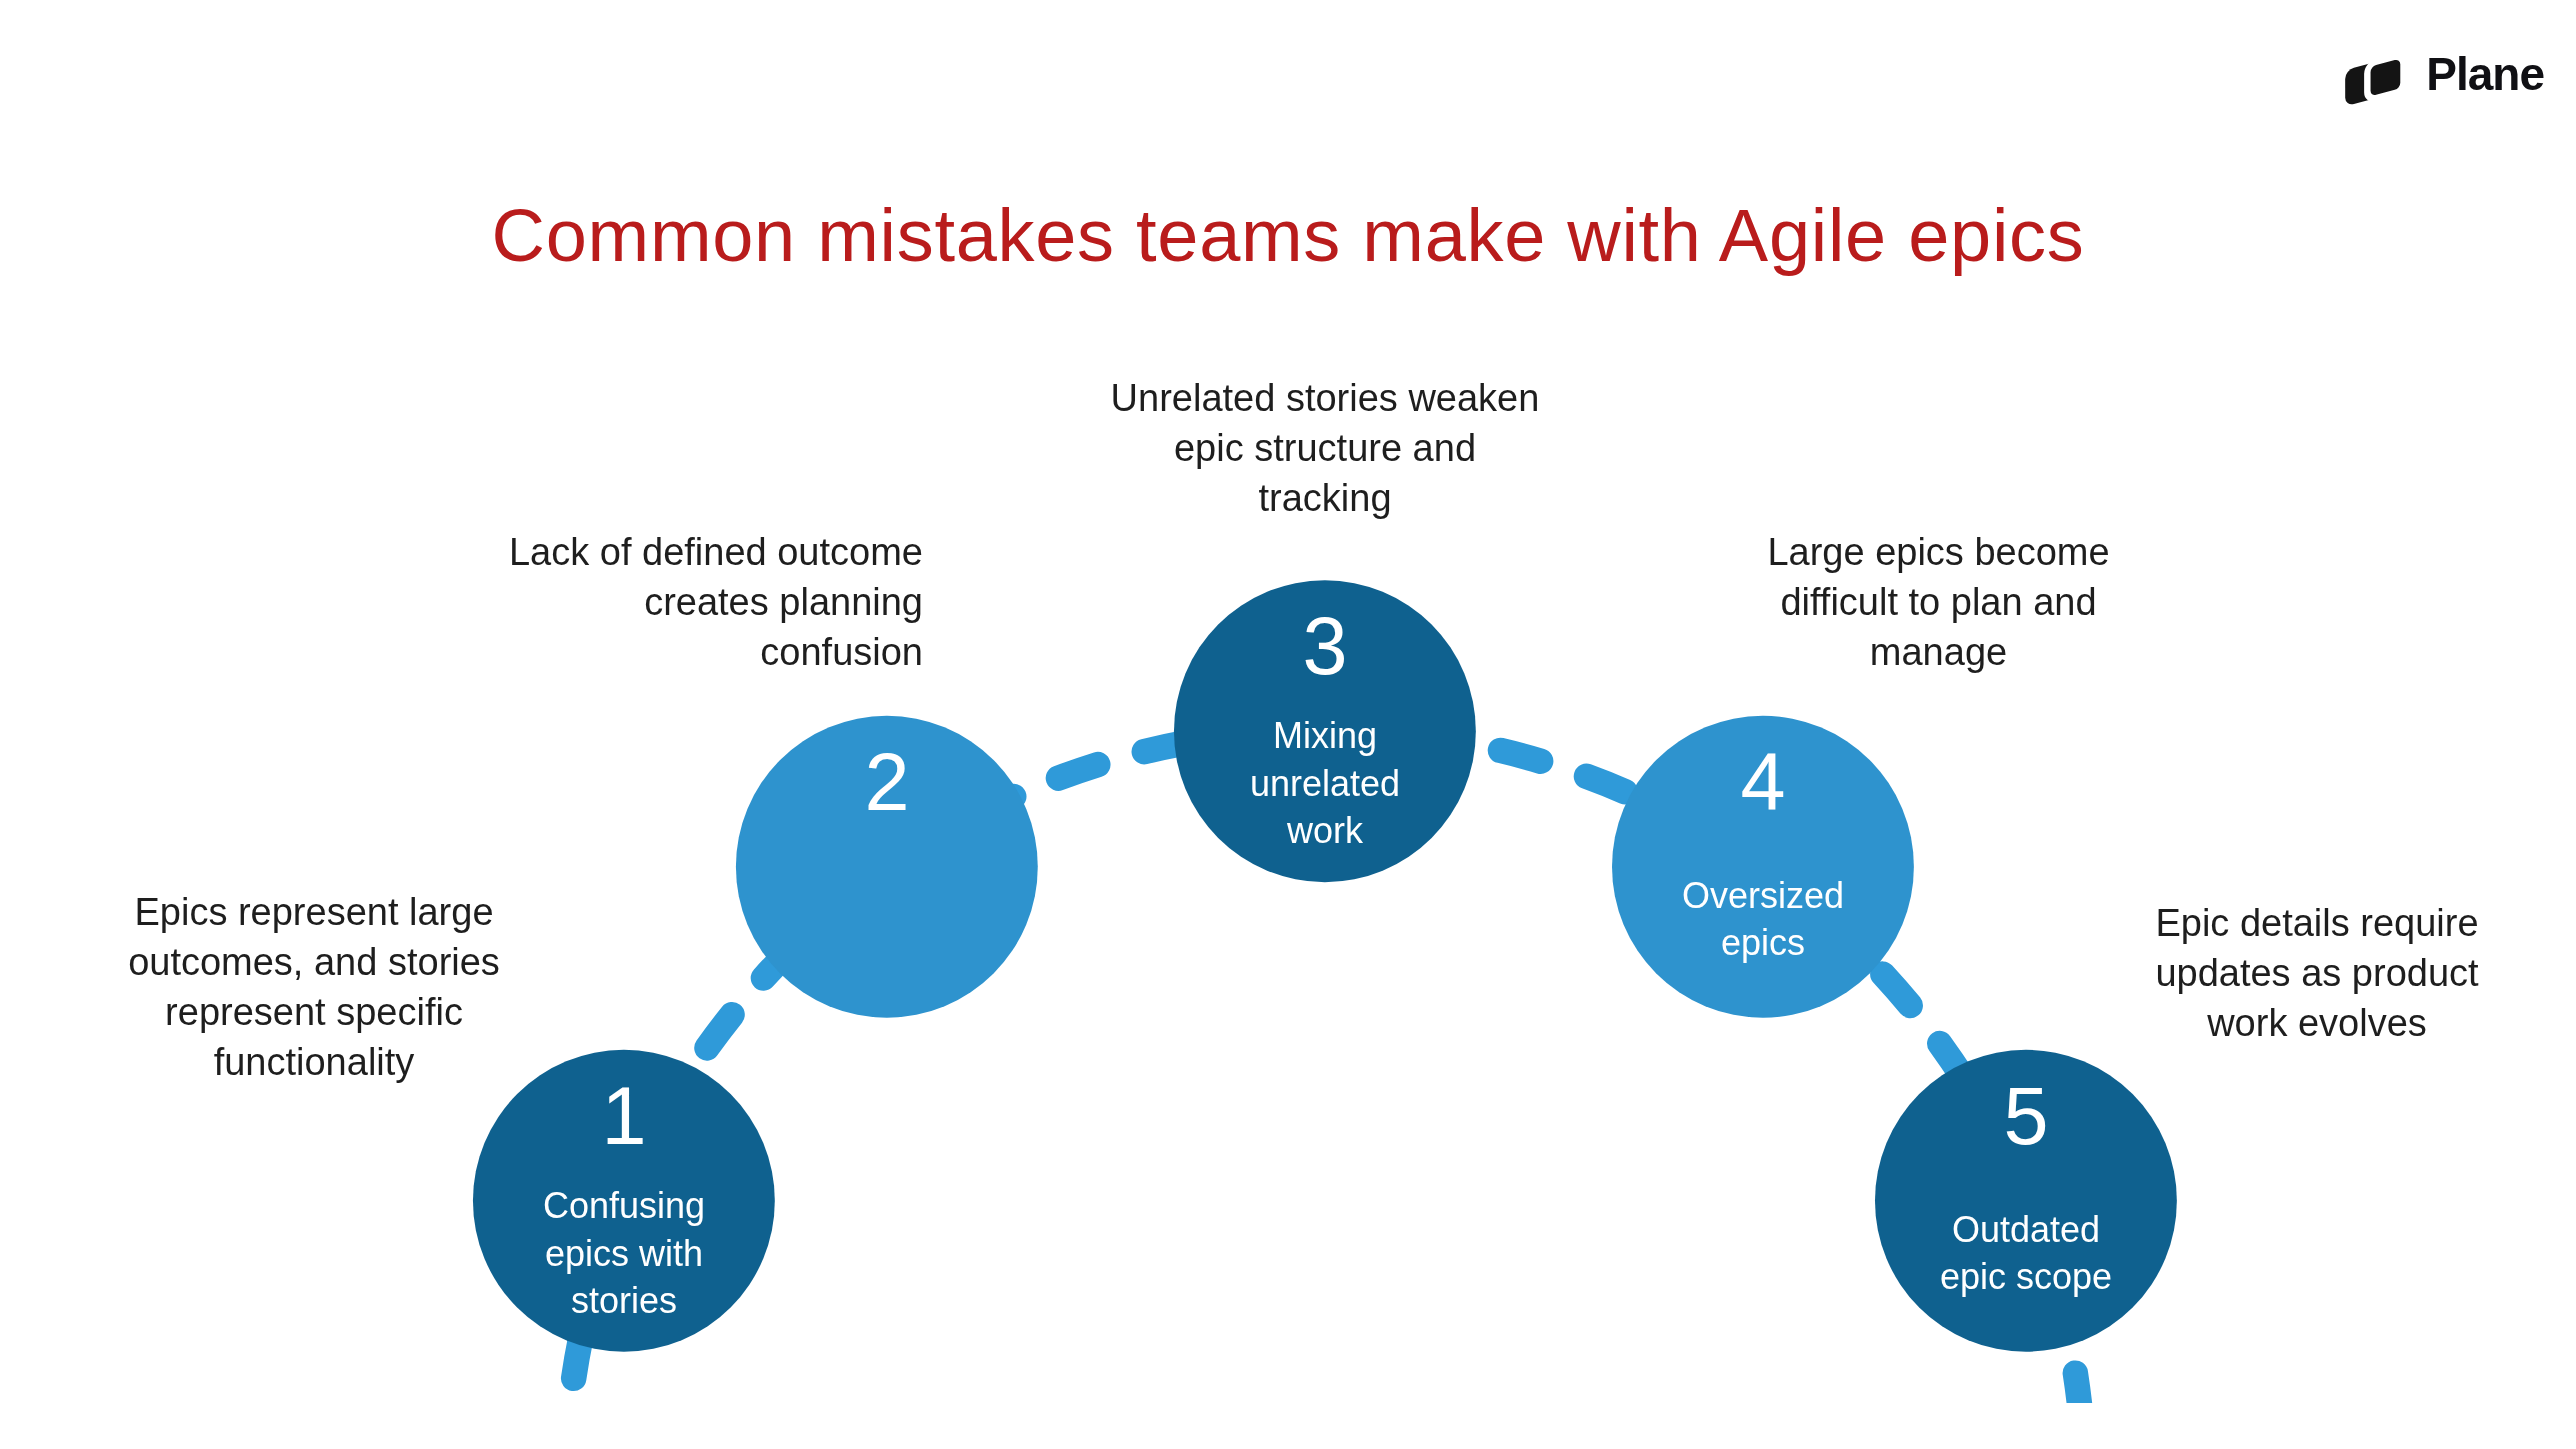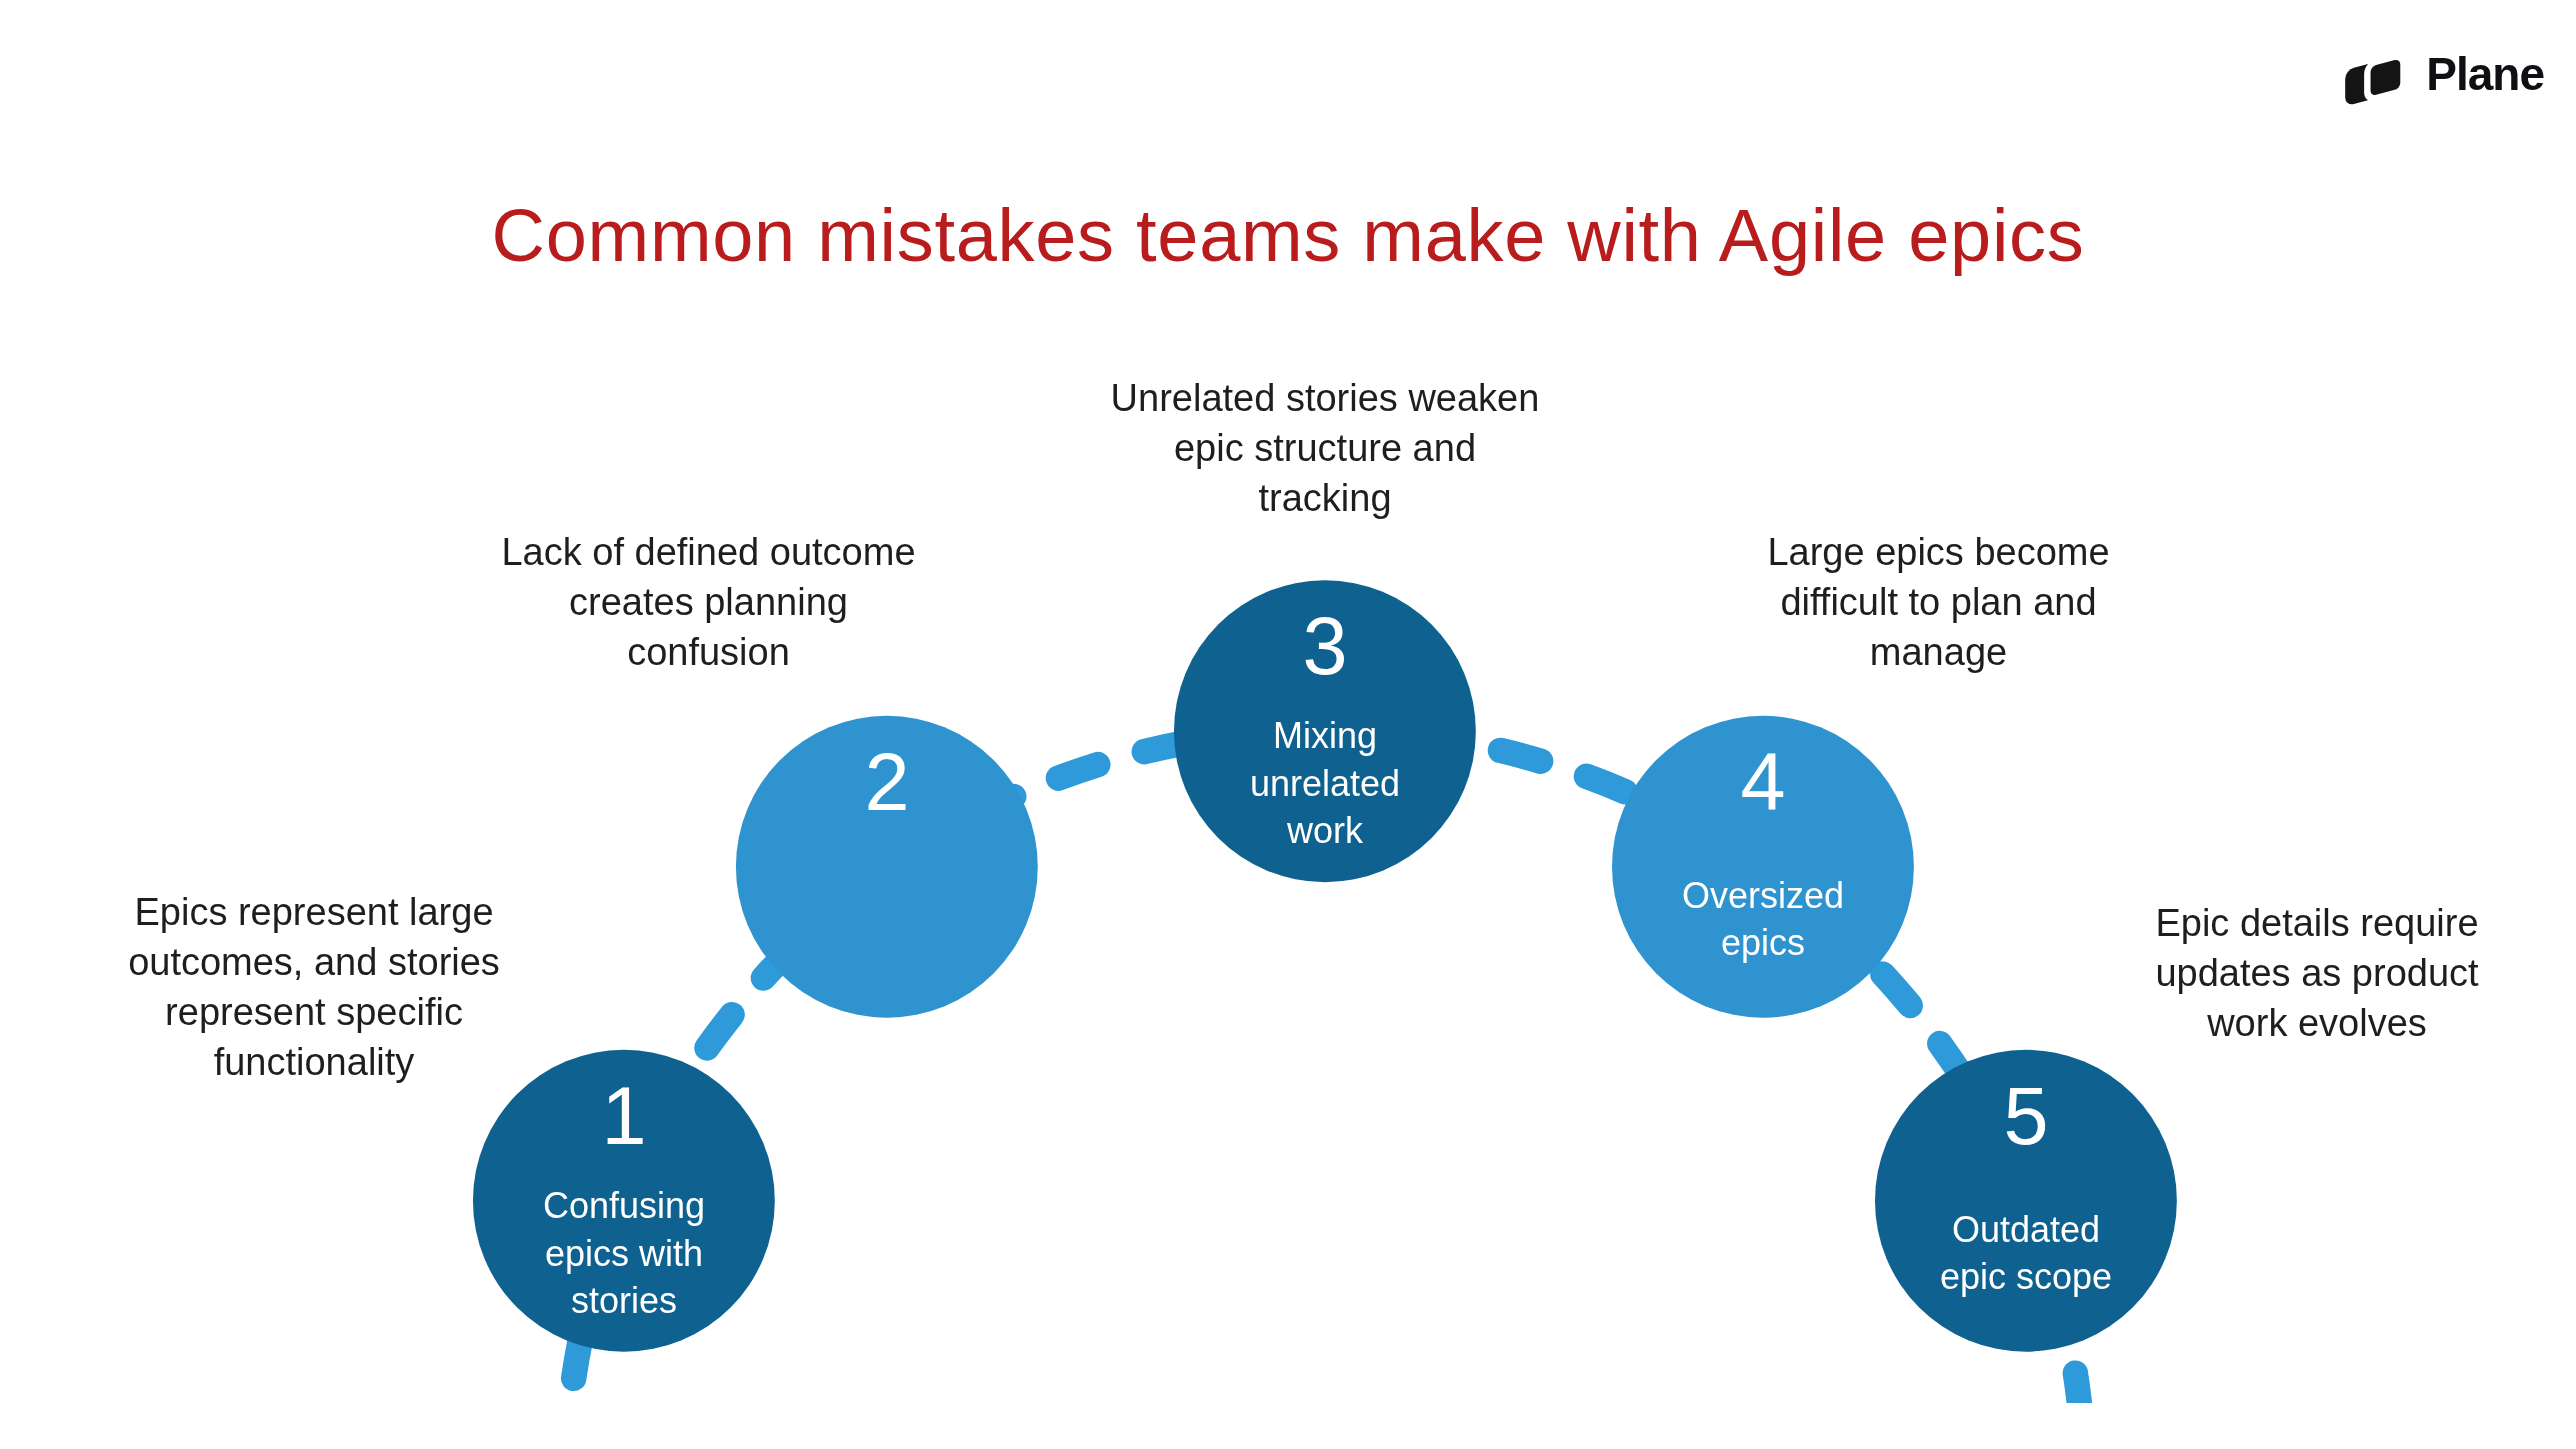--- a/index.html
+++ b/index.html
@@ -107,21 +107,21 @@
     </svg>
     <span class="brand-text">Plane</span>
   </div>
 
   <div class="page-title">Common mistakes teams make with Agile epics</div>
 
   <div class="desc" style="left:86px;  top:887px; width:456px;">Epics represent large
 outcomes, and stories
 represent specific
 functionality</div>
-  <div class="desc" style="left:494px;  top:527px;  width:429px;">Lack of defined outcome
+  <div class="desc" style="left:494px;  top:527px;  width:429px;text-align:right;">Lack of defined outcome
 creates planning
 confusion</div>
   <div class="desc" style="left:1724px; top:527px;  width:429px;">Large epics become
 difficult to plan and
 manage</div>
   <div class="desc" style="left:1097px; top:373px;  width:456px;">Unrelated stories weaken
 epic structure and
 tracking</div>
   <div class="desc" style="left:2116px; top:898px; width:402px;">Epic details require
 updates as product

